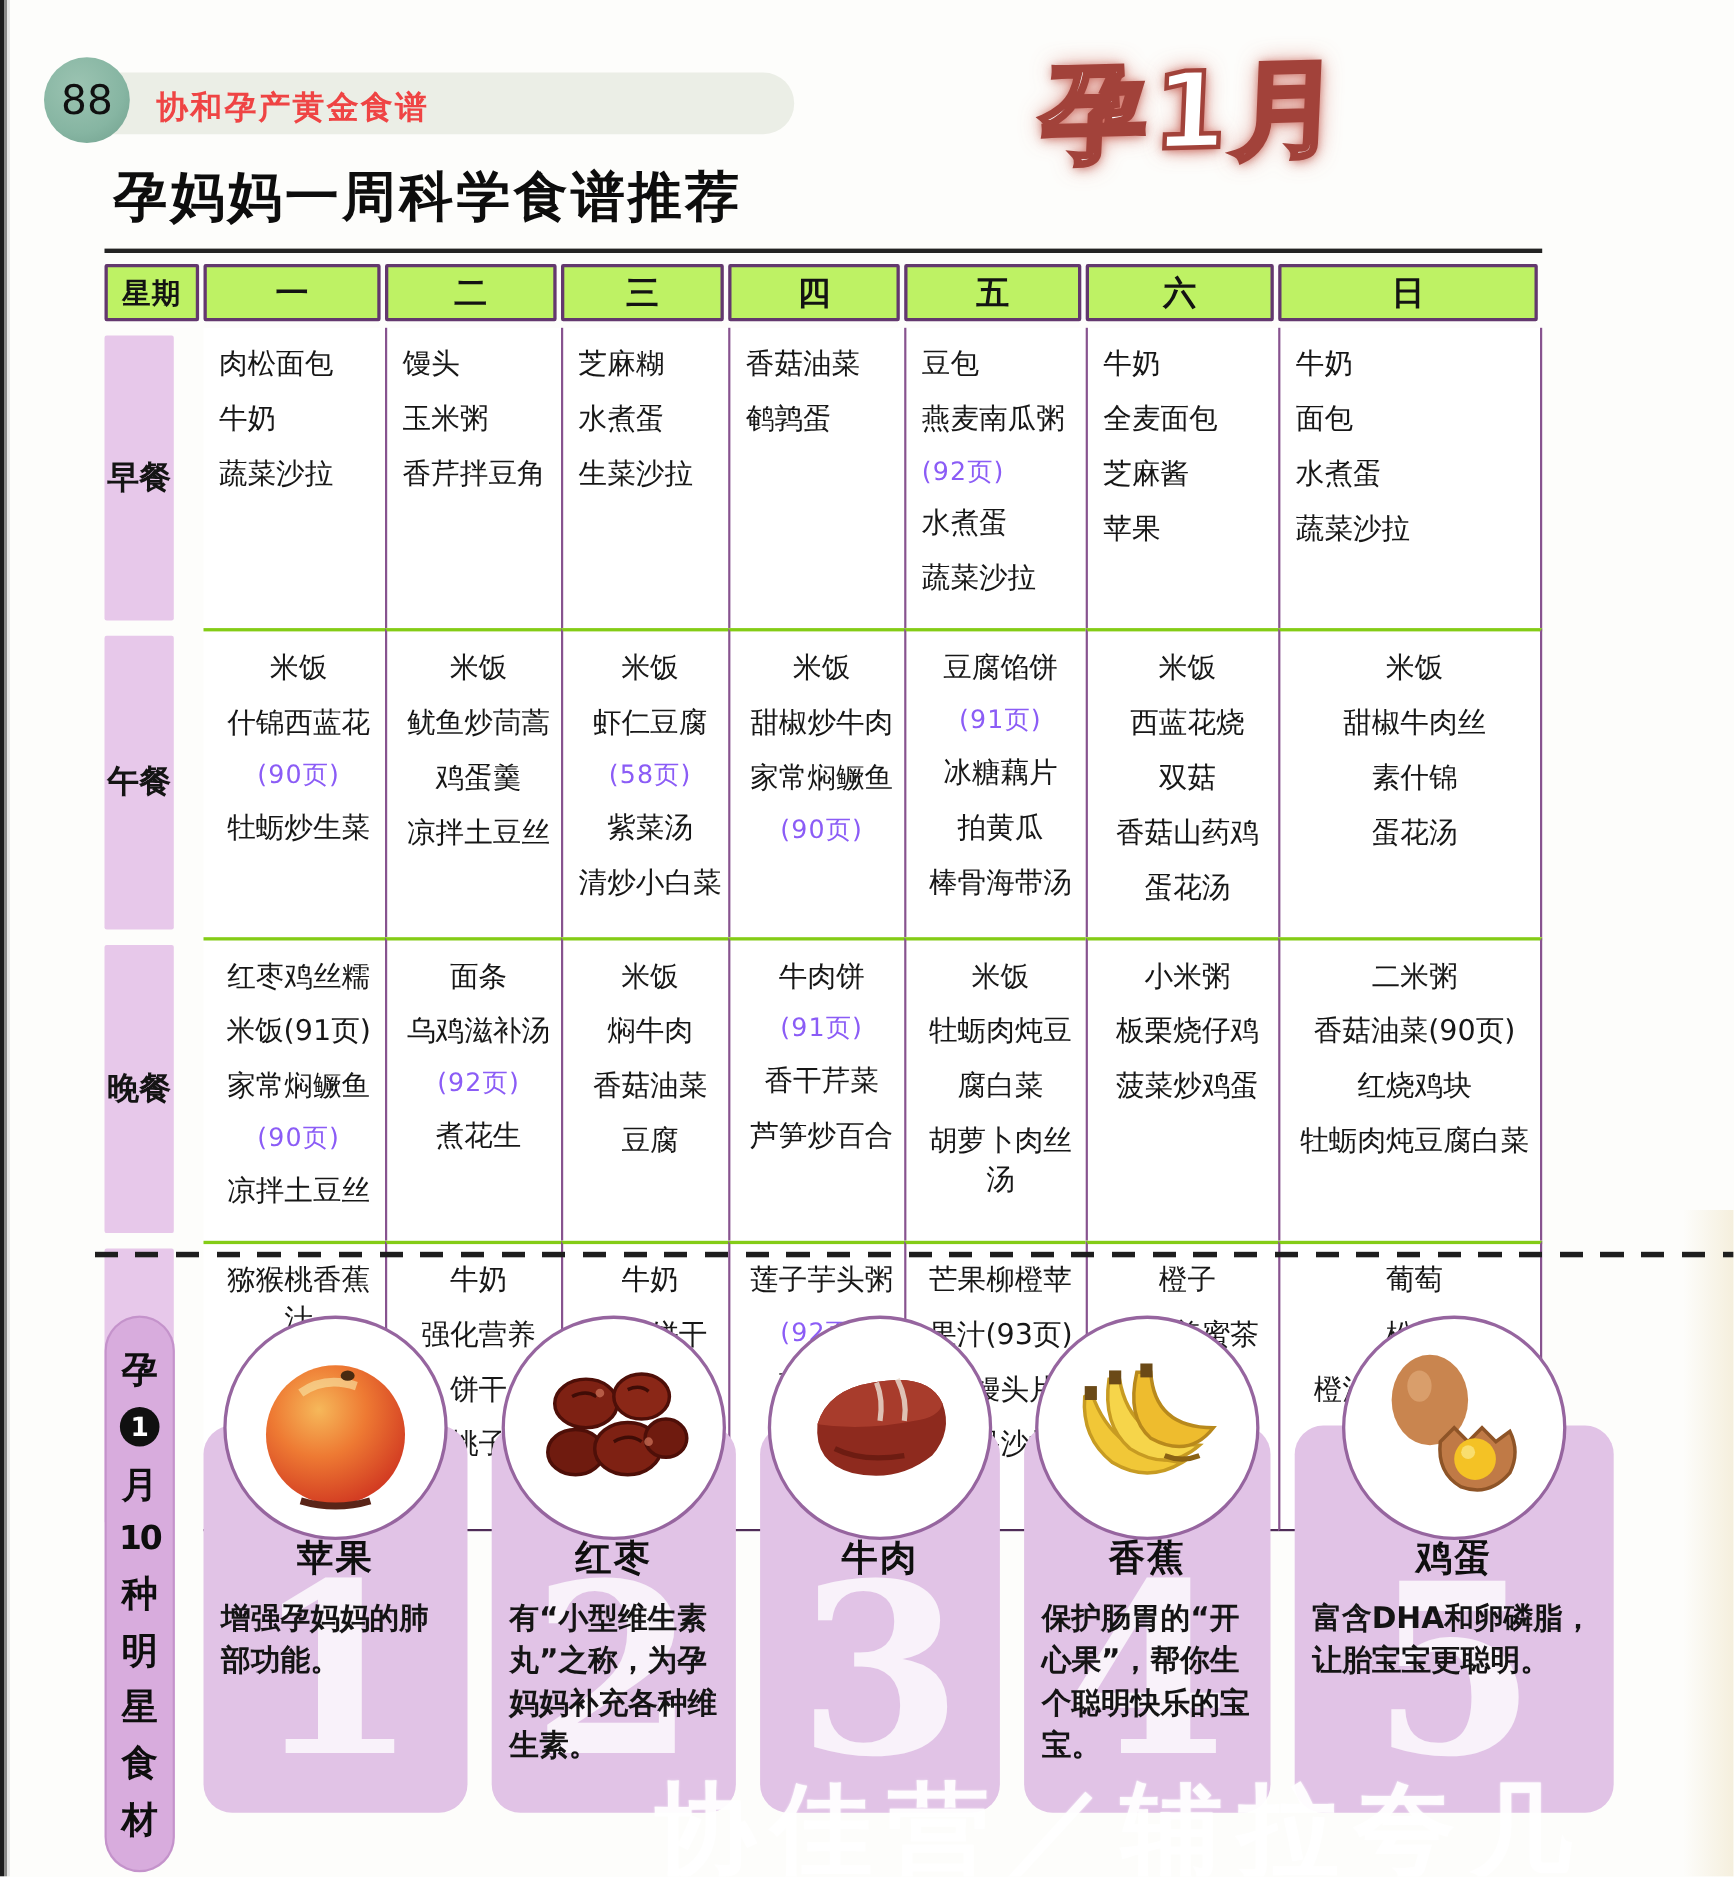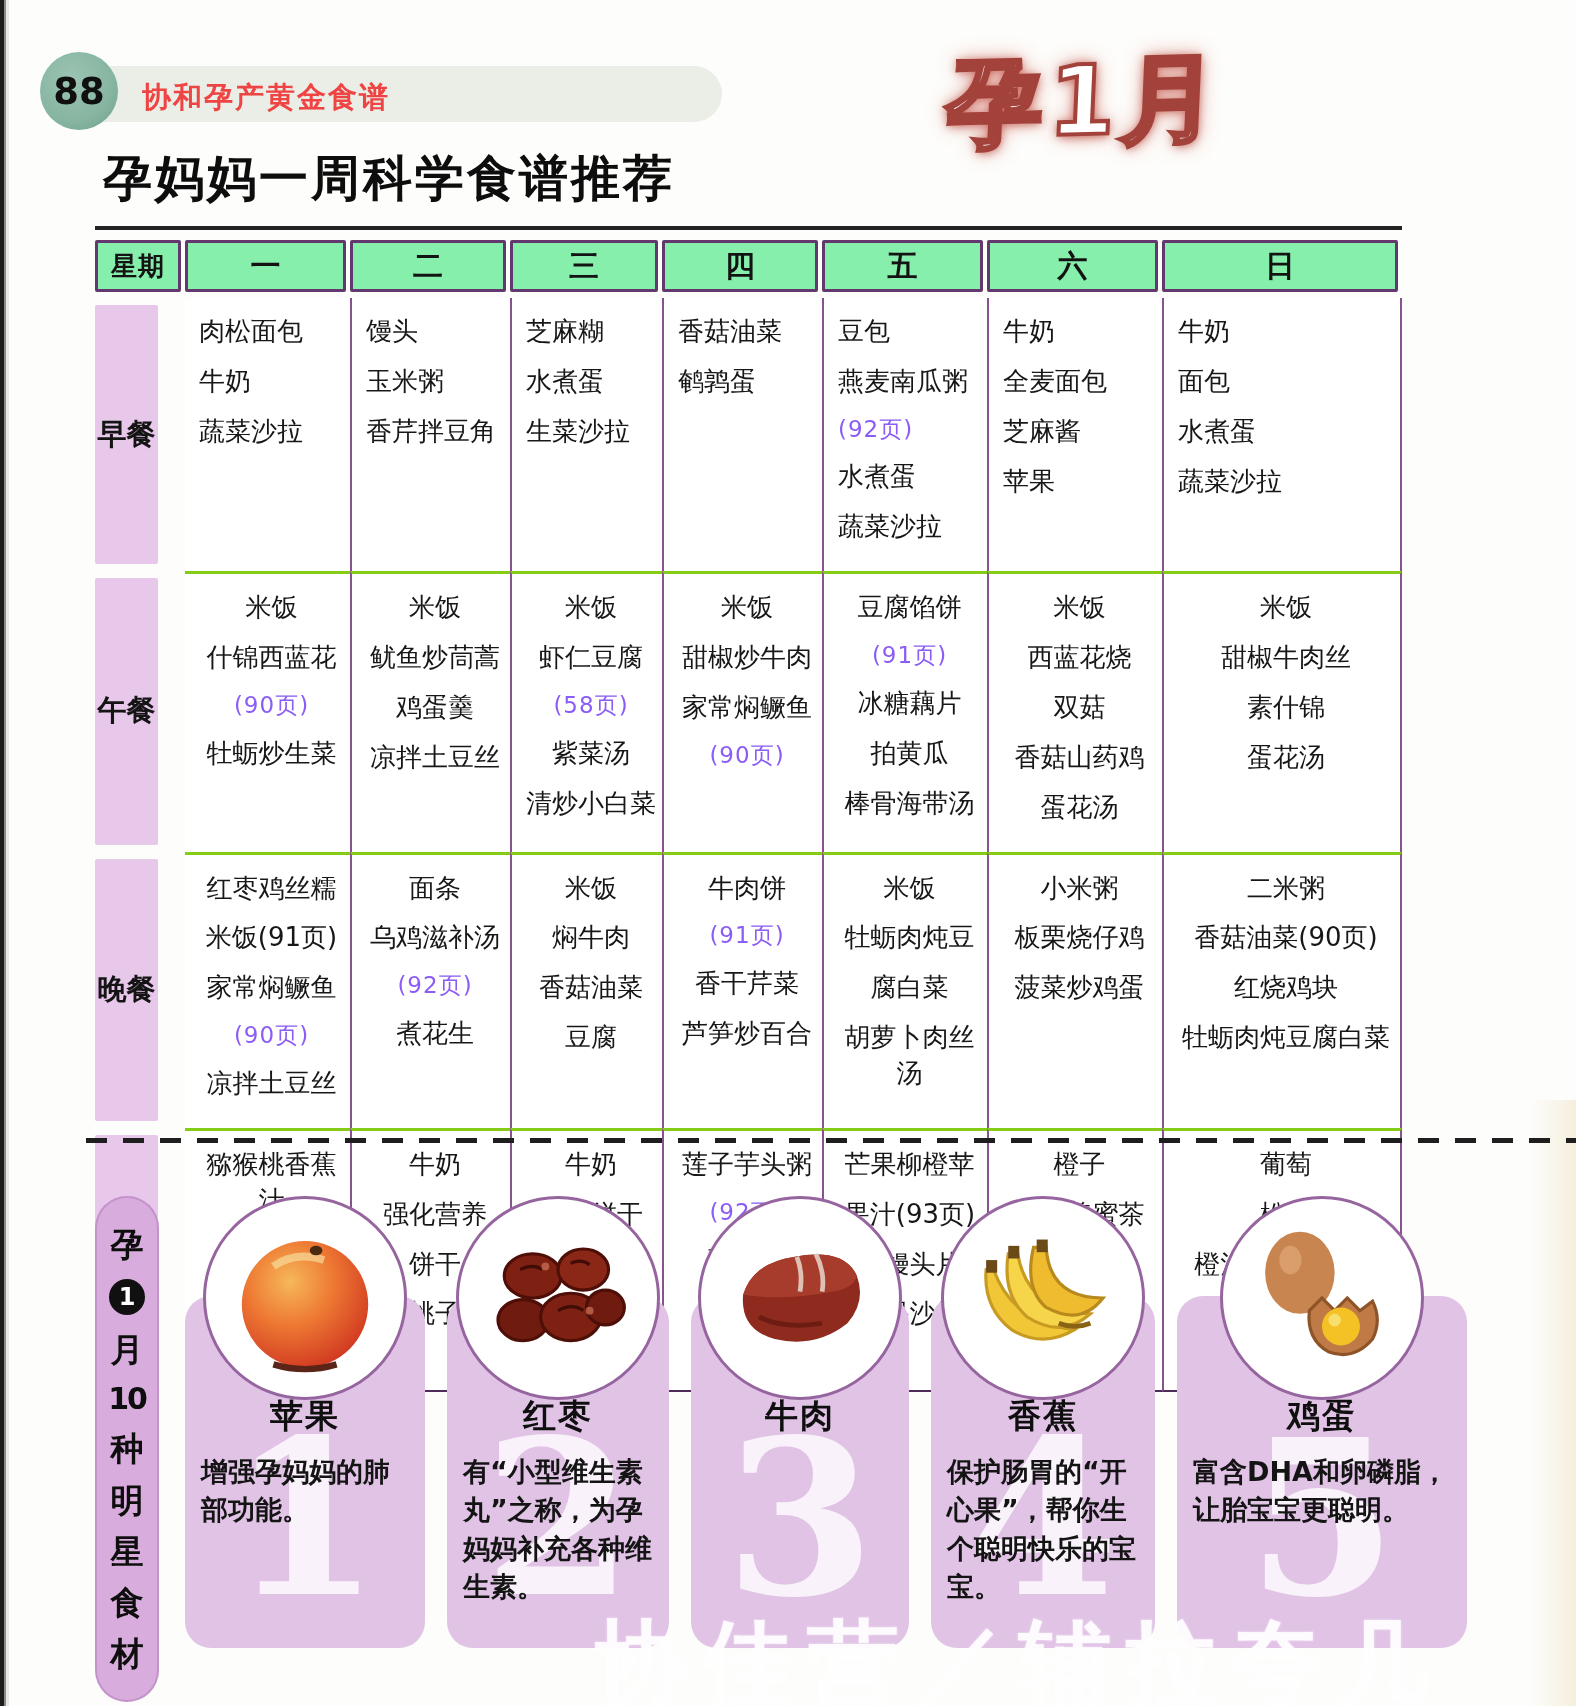--- a/index.html
+++ b/index.html
@@ -14,34 +14,34 @@
     background:linear-gradient(90deg,#1c1c1c 0 4px,#8a8a88 4px 6px,rgba(200,200,198,.4) 6px 9px);}
   .paper-tint{position:absolute;right:0;top:1100px;width:46px;height:606px;
     background:linear-gradient(90deg,rgba(240,230,200,0) 0,rgba(238,227,196,.55) 100%);}
 
   
   .book-capsule{position:absolute;left:62px;top:66px;width:660px;height:56px;
     background:#ebeee6;border-radius:30px;}
   .page-circle{position:absolute;left:40px;top:52px;width:78px;height:78px;border-radius:50%;
     background:radial-gradient(circle at 40% 35%,#9cc4b2,#86b5a2 60%,#6f9e8c);
     display:flex;align-items:center;justify-content:center;
-    font-weight:bold;font-size:37px;color:#101010;}
+    font-weight:normal;font-size:37px;color:#101010;}
   .book-title{position:absolute;left:142px;top:78px;font-size:29px;font-weight:bold;color:#ef4444;letter-spacing:2px;}
   .month-badge{position:absolute;left:925px;top:38px;width:320px;text-align:center;
     font-size:96px;font-weight:800;color:#ffffff;letter-spacing:6px;
     -webkit-text-stroke:4px #a2423a;
     text-shadow:0 0 20px rgba(205,92,77,.75),0 0 8px rgba(176,62,52,.6),0 3px 10px rgba(176,62,52,.45);
     transform:rotate(-1.5deg) skewX(-4deg);}
   .page-title{position:absolute;left:103px;top:146px;font-size:49px;font-weight:800;color:#0d0d0d;letter-spacing:3px;}
 
   
   .meal-table{position:absolute;left:95px;top:226px;width:1307px;border-top:4px solid #232323;padding-top:10px;}
   .cols{display:grid;grid-template-columns:90px 165px 160px 152px 160px 165px 175px 1fr;}
   .hcell{padding:0 4px 0 0;}
-  .hbox{height:46px;background:#86efac;border:3px solid #63386e;border-radius:2px;
+  .hbox{height:46px;background:#bef264;border:3px solid #63386e;border-radius:2px;
     display:flex;align-items:center;justify-content:center;
     font-weight:bold;font-size:30px;color:#131313;}
   .hbox.corner{font-size:26px;letter-spacing:1px;}
   .tbody{margin-top:6px;}
   .trow{display:grid;grid-template-columns:90px 165px 160px 152px 160px 165px 175px 1fr;}
   .tlabel-col{display:flex;}
   .lbox{flex:1;margin:7px 27px 7px 0;background:#e7c8ea;border-radius:2px;
     display:flex;align-items:center;justify-content:center;
     font-weight:bold;font-size:29px;color:#141414;}
   .tcell{background:#fff;padding:16px 6px 12px 14px;}

